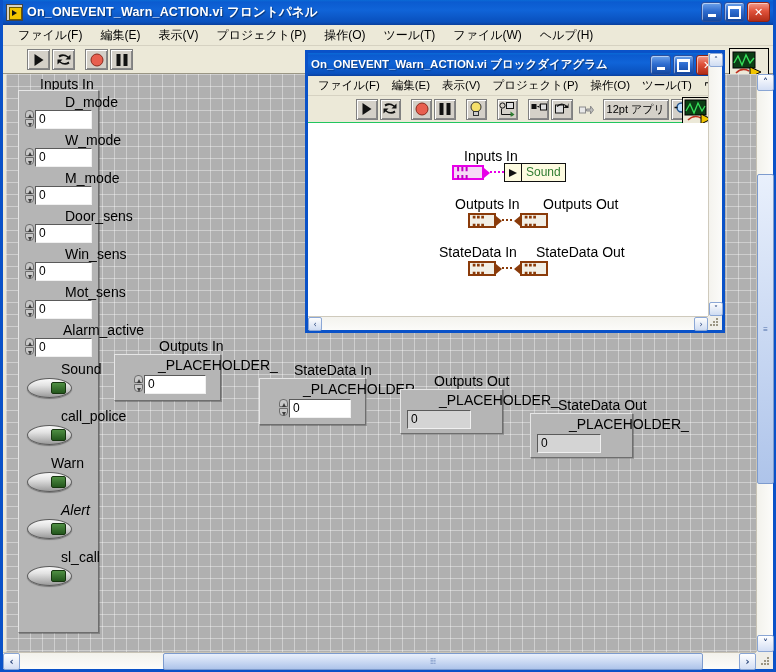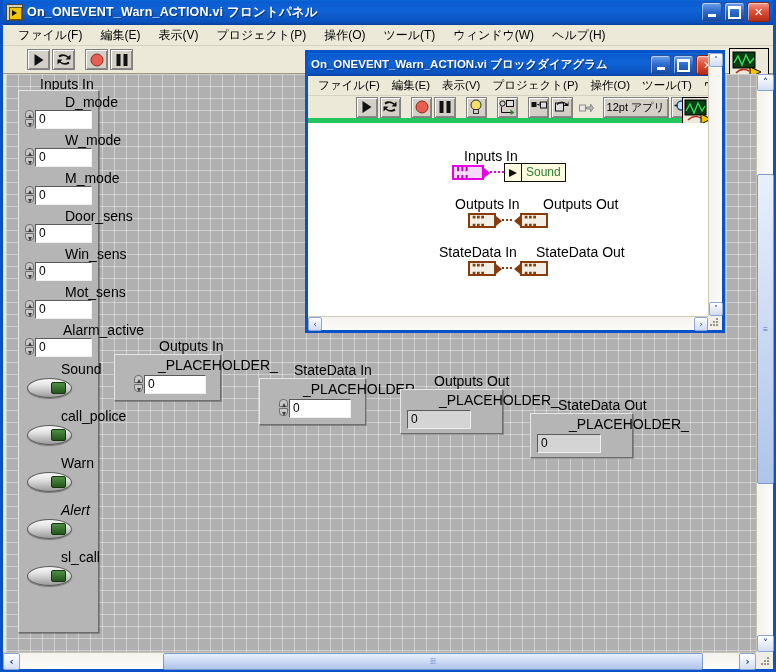--- a/index.html
+++ b/index.html
@@ -113,21 +113,21 @@
   .bd-window{ position:absolute; left:305px; top:50px; width:420px; height:283px;
      border:3px solid #0a52c8; background:#14532d; }
   .bd-title{ height:23px; background:linear-gradient(180deg,#0a6ad6 0%,#0b5bd0 10%,#1064d8 42%,#0950bd 90%,#0a3f9c 100%);
      display:flex; align-items:center; padding-left:3px; position:relative; }
   .bd-title .ttext{ color:#fff; font-size:11.5px; font-weight:bold; white-space:nowrap;
      text-shadow:1px 1px 1px rgba(0,0,0,.45); }
   .bd-menubar{ height:20px; background:#ece9d8; display:flex; align-items:center; padding-left:4px;
      overflow:hidden; border-bottom:1px solid #d6d2c2; }
   .bd-menubar .mi{ font-size:11.5px; padding:2px 6px; white-space:nowrap; }
   .bd-toolbar{ height:27px; background:#ece9d8; display:flex; align-items:center;
-     border-bottom:5px solid #22c55e; position:relative; padding-left:48px; }
+     border-bottom:1px solid #22c55e; position:relative; padding-left:48px; }
   .bd-canvas{ position:absolute; left:0; top:70px; right:14px; bottom:14px;
      background:#fff; overflow:hidden; }
 
   
   .term{ position:absolute; height:15px; display:flex; align-items:center; }
   .term .tbody{ height:15px; border:2px solid #8a3b0a; background:#f2efe6;
      display:flex; align-items:center; padding:0 2px; }
   .term .tbody .dots{ font-size:7px; letter-spacing:0px; color:#8a3b0a;
      font-family:"DejaVu Sans Mono",monospace; line-height:8px; }
   .term .nub{ width:0;height:0; border-left:6px solid #8a3b0a;
@@ -201,21 +201,21 @@
       </div>
     </div>
 
     <div class="menubar">
       <span class="mi">ファイル(F)</span>
       <span class="mi">編集(E)</span>
       <span class="mi">表示(V)</span>
       <span class="mi">プロジェクト(P)</span>
       <span class="mi">操作(O)</span>
       <span class="mi">ツール(T)</span>
-      <span class="mi">ウィンドウ(W)</span>
+      <span class="mi">ファイル(W)</span>
       <span class="mi">ヘルプ(H)</span>
     </div>
 
     <div class="toolbar">
       <span class="tb-sep"></span>
         <span class="tb-sep"></span>
         <span class="tb-sep"></span>
       <div class="tbtn">
           <span class="gl arrow-run"></span>
         </div>
@@ -318,21 +318,21 @@
             <span class="body"></span>
             <span class="knob"></span>
           </div>
 
         <div class="lbl" style="left:10px; top:317px;">call_police</div>
         <div class="boolsw" style="left:8px; top:334px;">
             <span class="body"></span>
             <span class="knob"></span>
           </div>
 
-        <div class="lbl" style="left:10px; top:364px;">Warn</div>
+        <div class="lbl" style="left:0; top:364px;">Warn</div>
         <div class="boolsw" style="left:8px; top:381px;">
             <span class="body"></span>
             <span class="knob"></span>
           </div>
 
         <div class="lbl" style="left:10px; top:411px;font-style:italic;">Alert</div>
         <div class="boolsw" style="left:8px; top:428px;">
             <span class="body"></span>
             <span class="knob"></span>
           </div>

